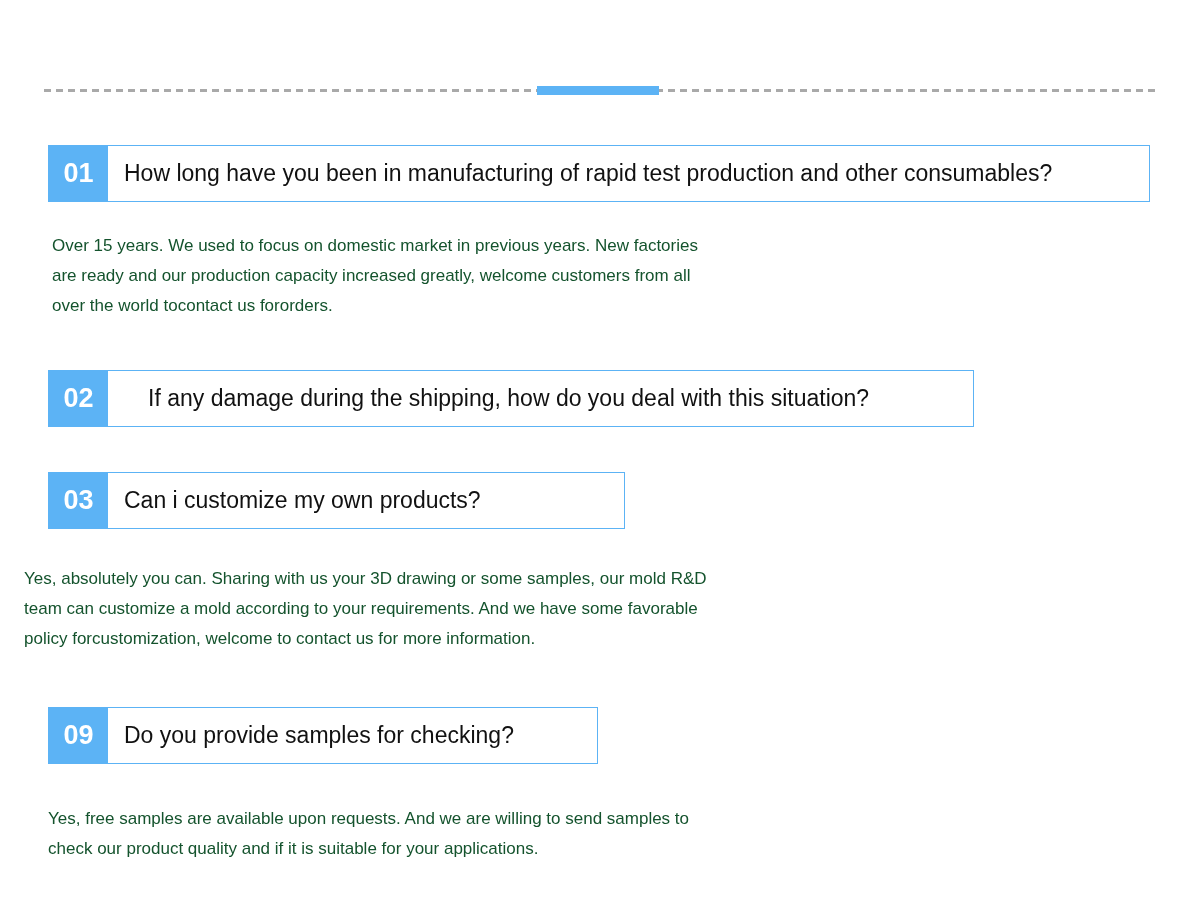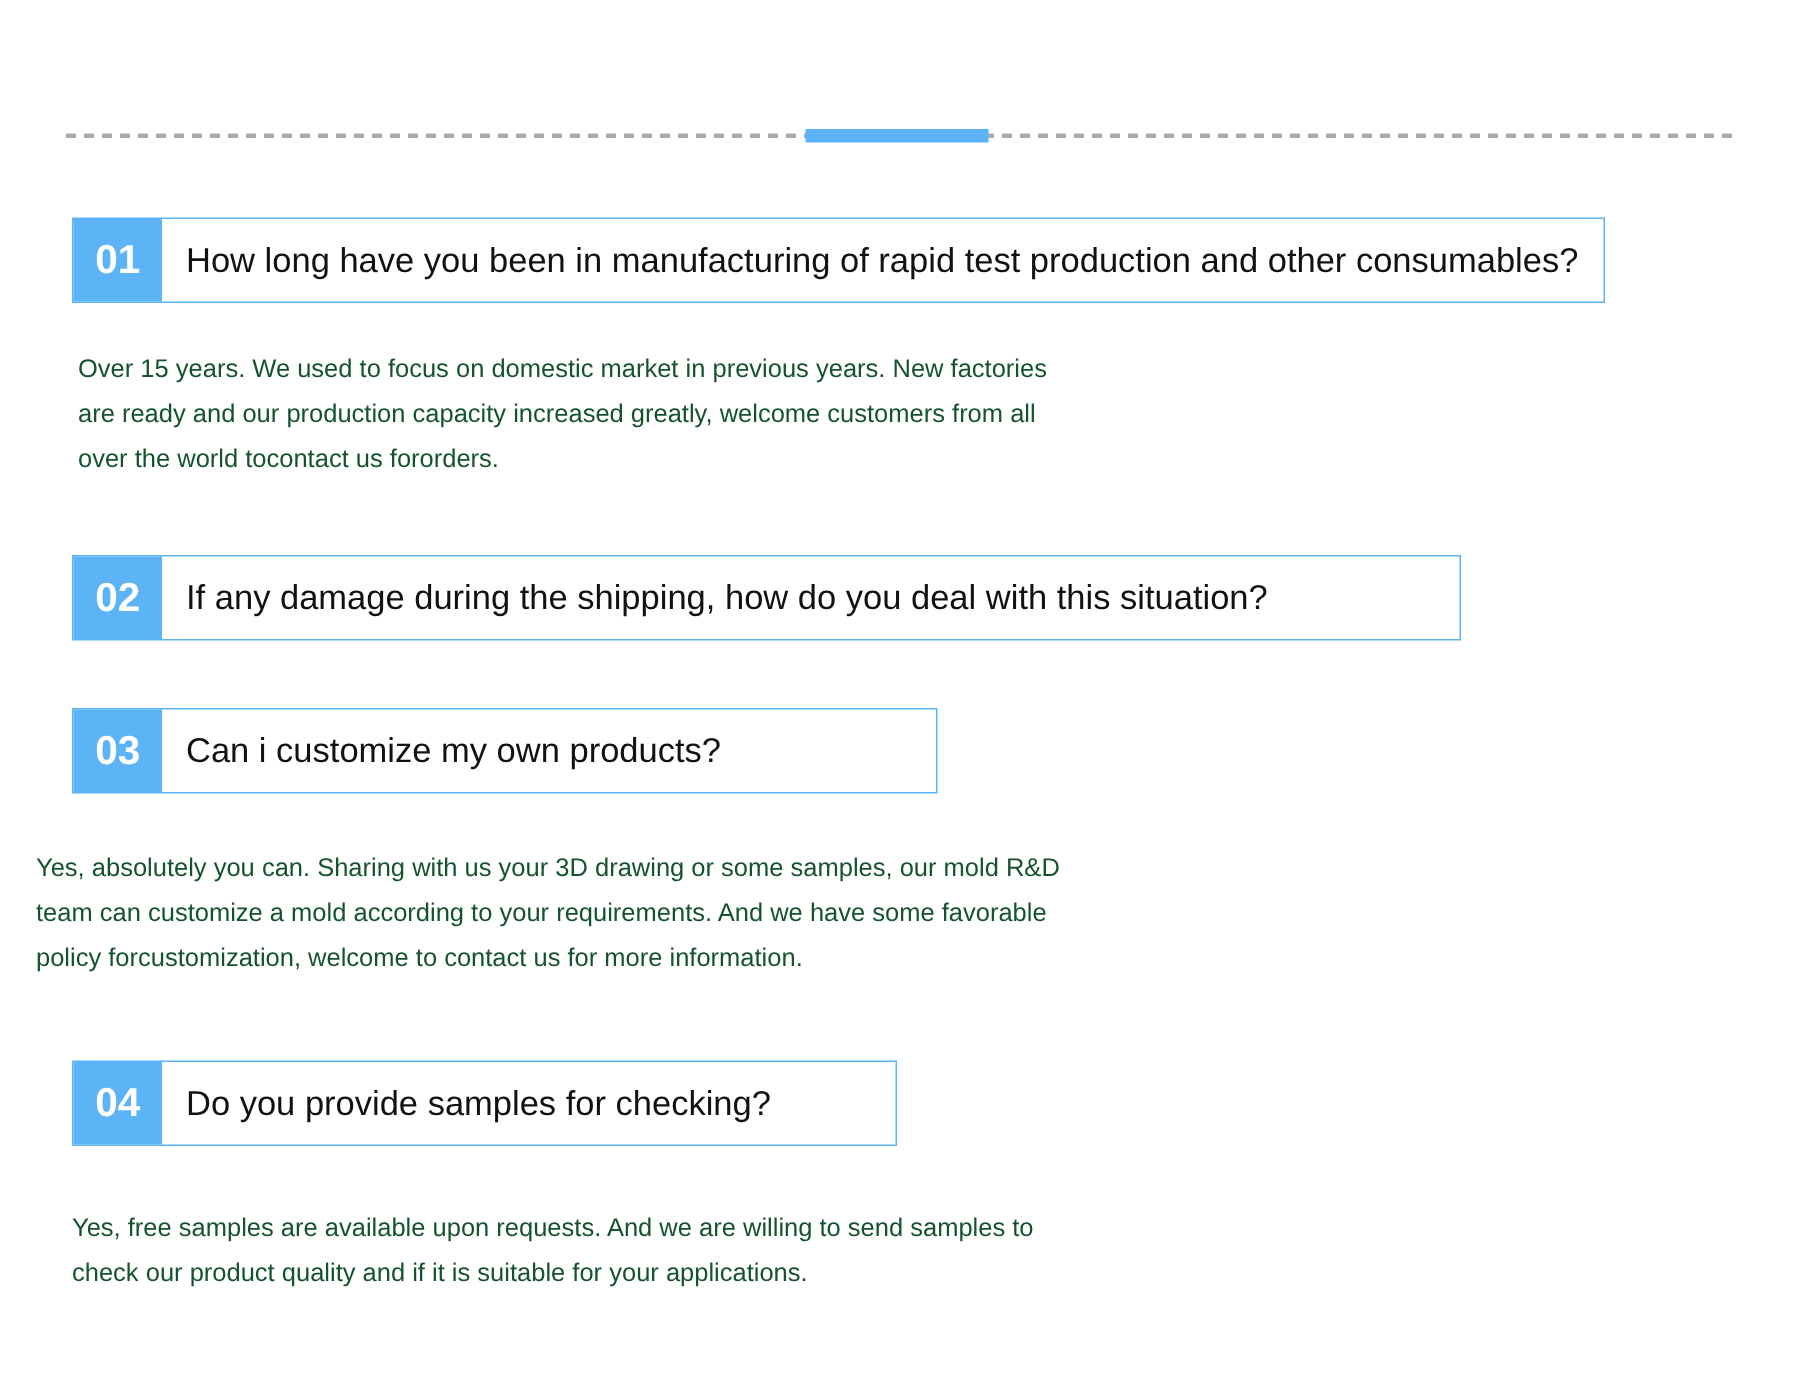--- a/index.html
+++ b/index.html
@@ -104,22 +104,22 @@
     white-space: nowrap;
   }
   .faq-answer {
     font-size: 17px;
     line-height: 30px;
     color: #14532d;
     white-space: pre-line;
   }
 
   
-  #faq-item-1 .faq-question-row { width: 1022px; }
-  #faq-item-2 .faq-question-row { width: 926px; }
+  #faq-item-1 .faq-question-row { width: 1102px; }
+  #faq-item-2 .faq-question-row { width: 926px; gap: 24px; }
   #faq-item-3 .faq-question-row { width: 577px; margin-top: 10px; }
   #faq-item-4 .faq-question-row { width: 550px; }
 
   #faq-item-1 { margin-top: 43px; }
   #faq-item-2 { margin-top: 49px; }
   #faq-item-3 { margin-top: 45px; }
   #faq-item-4 { margin-top: 53px; }
 
   #faq-answer-1 { margin: 29px 0 0 52px; }
   #faq-answer-2 { margin: 32px 0 0 52px; }
@@ -160,20 +160,20 @@
       <div class="faq-number">03</div>
       <div class="faq-question-text">Can i customize my own products?</div>
     </div>
     <div class="faq-answer" id="faq-answer-3">Yes, absolutely you can. Sharing with us your 3D drawing or some samples, our mold R&amp;D
 team can customize a mold according to your requirements. And we have some favorable
 policy forcustomization, welcome to contact us for more information.</div>
   </li>
 
   <li class="faq-item" id="faq-item-4">
     <div class="faq-question-row">
-      <div class="faq-number">04</div>
+      <div class="faq-number">09</div>
       <div class="faq-question-text">Do you provide samples for checking?</div>
     </div>
     <div class="faq-answer" id="faq-answer-4">Yes, free samples are available upon requests. And we are willing to send samples to
 check our product quality and if it is suitable for your applications.</div>
   </li>
 
 </ul>
 
 </body></html>

